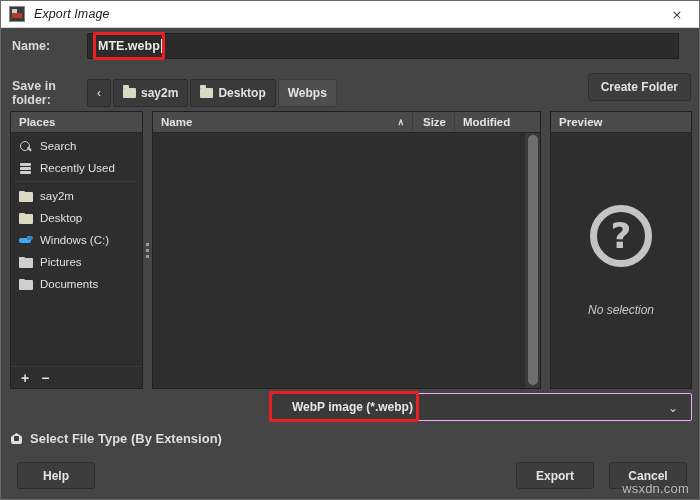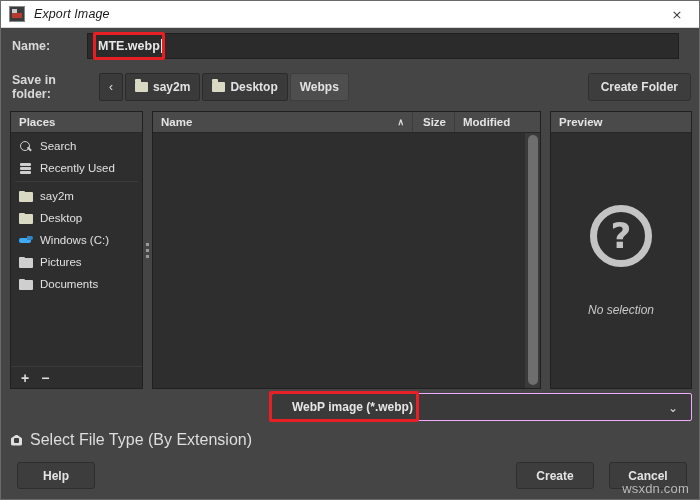--- a/index.html
+++ b/index.html
@@ -78,21 +78,21 @@
     position: absolute; left: 92px; top: 31px;
     width: 72px; height: 28px;
     border: 3px solid #e81f24; border-radius: 2px;
     pointer-events: none;
   }
 
   
   .folder-row {
     position: absolute; top: 66px; left: 1px;
     width: 697px; height: 40px;
-    display: flex; align-items: center; gap: 12px;
+    display: flex; align-items: flex-end;
   }
   .folder-label {
     width: 85px; padding-left: 10px;
     font-size: 12.5px; color: #d9d9d9; font-weight: bold;
   }
   .crumbs { display: flex; align-items: center; gap: 2px; }
   .crumb-back {
     width: 24px; height: 28px;
     background: #3a3a3a; border: 1px solid #2b2b2b; border-radius: 2px;
     display: flex; align-items: center; justify-content: center;
@@ -281,21 +281,21 @@
   .exp-ic {
     width: 11px; height: 11px; position: relative;
     background: #e0e0e0;
     clip-path: polygon(50% 0%, 100% 35%, 100% 100%, 0% 100%, 0% 35%);
     border-radius: 2px;
   }
   .exp-ic::after {
     content: ""; position: absolute; left: 3px; top: 3px;
     width: 5px; height: 5px; background: #3e3e3e; border-radius: 1px;
   }
-  .exp-label { font-size: 16px; color: #dedede; font-weight: normal; }
+  .exp-label { font-size: 13px; color: #dedede; font-weight: bold; }
 
   
   .footer {
     position: absolute; bottom: 1px; left: 1px;
     width: 697px; height: 44px;
   }
   .btn {
     position: absolute; height: 27px;
     background: #3d3d3d; border: 1px solid #2e2e2e; border-radius: 3px;
     display: flex; align-items: center; justify-content: center;
@@ -436,18 +436,18 @@
     <div class="hl-ftype"></div>
   </div>
 
   <div class="expander">
     <span class="exp-ic"></span>
     <span class="exp-label">Select File Type (By Extension)</span>
   </div>
 
   <div class="footer">
     <div class="btn btn-help">Help</div>
-    <div class="btn btn-export">Create</div>
+    <div class="btn btn-export">Export</div>
     <div class="btn btn-cancel">Cancel</div>
   </div>
 
   <div class="watermark">wsxdn.com</div>
 </div>
 
 </body></html>

